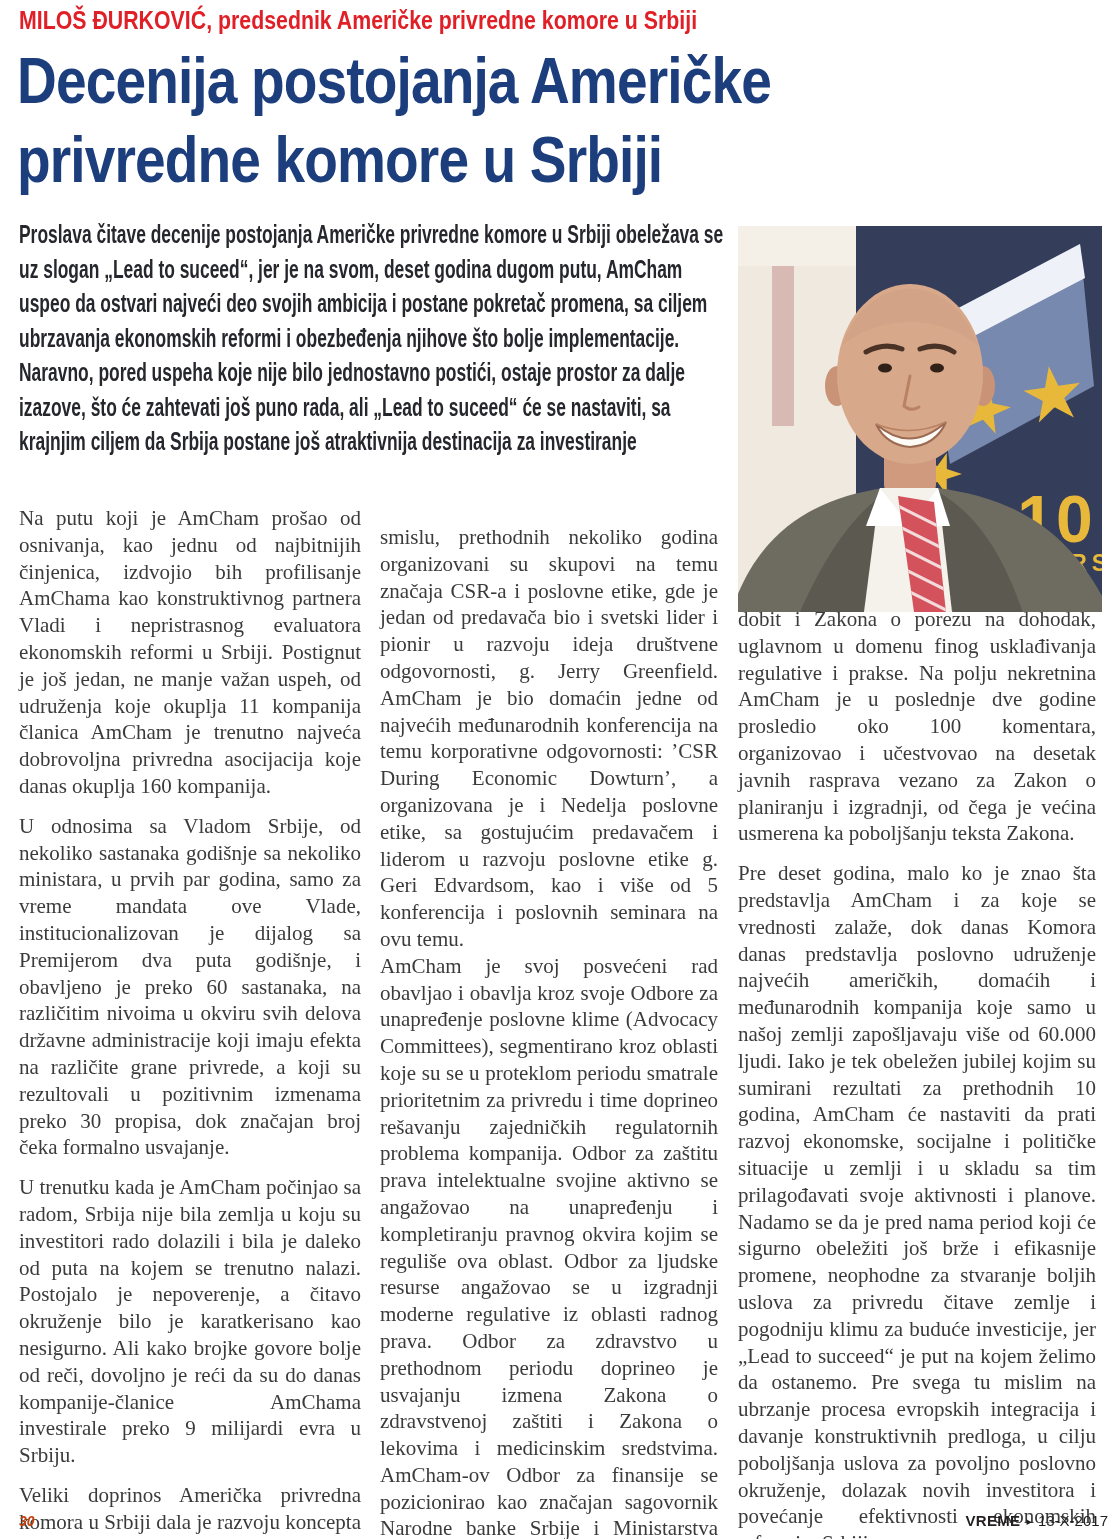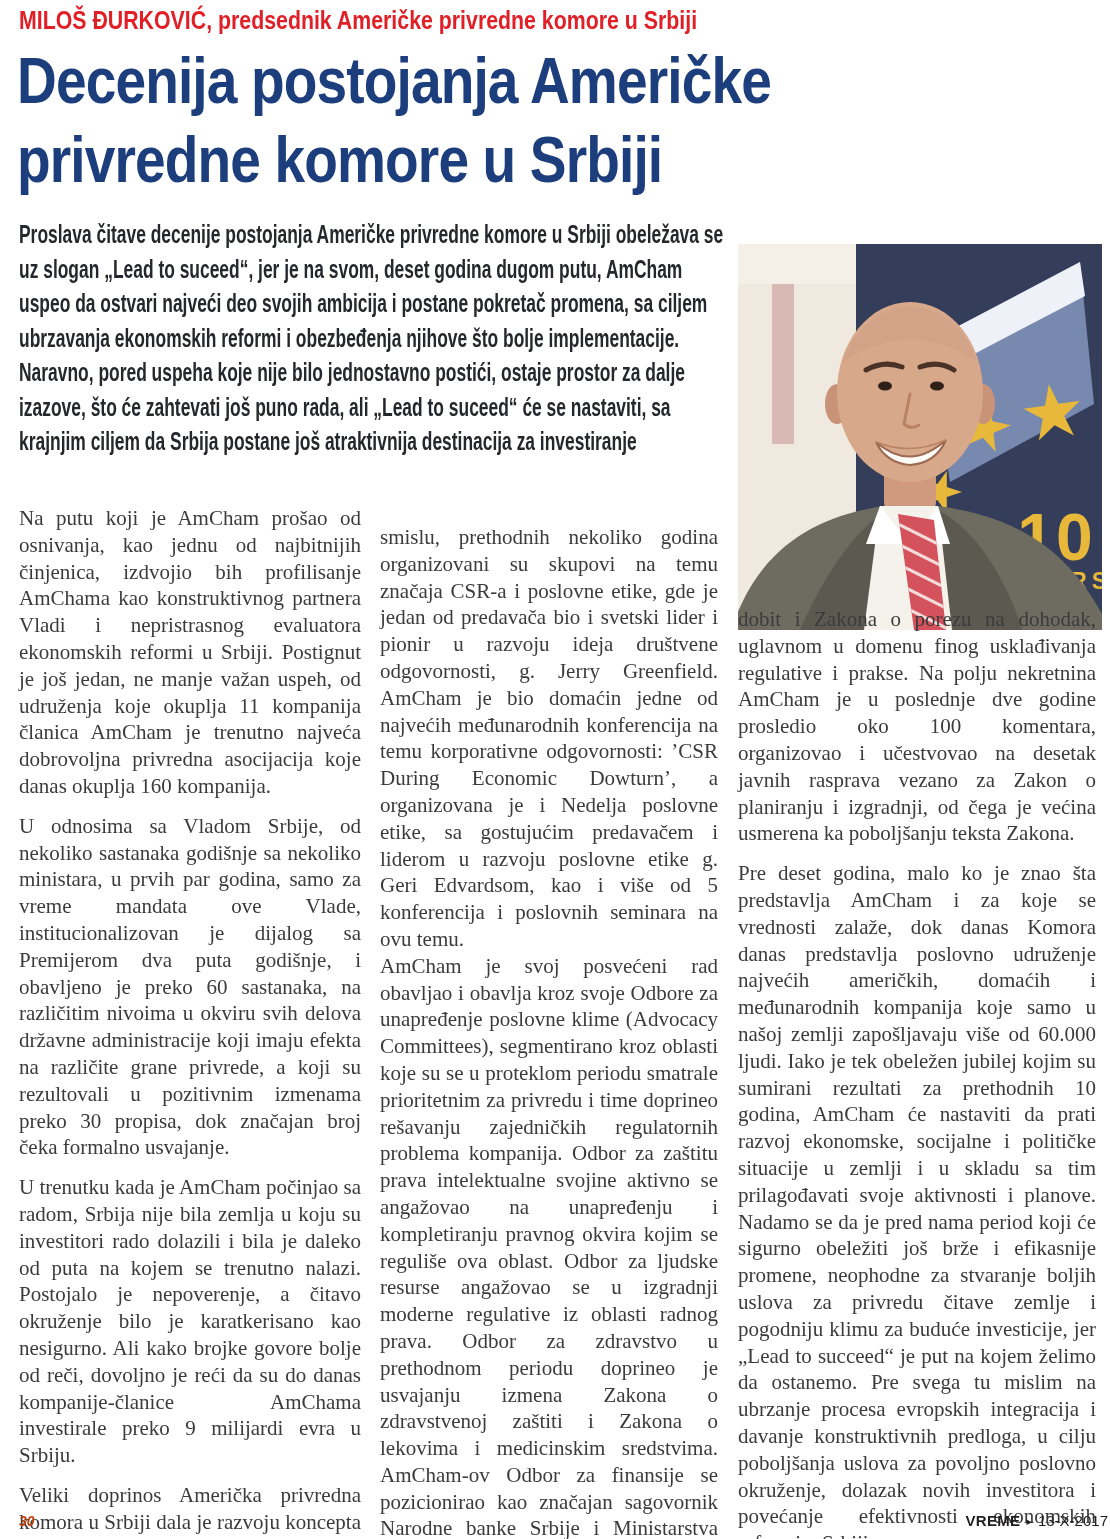--- a/index.html
+++ b/index.html
@@ -25,21 +25,21 @@
   
   .col{position:absolute;font-family:"Liberation Serif",serif;font-size:21px;
        line-height:26.8px;color:#3b3b3b;text-align:justify;}
   .col p{margin:0 0 13px 0;}
   .col-1{left:19px;top:505px;width:342px;}
   .col-2{left:380px;top:505px;width:338px;margin-top:19px;}
   .col-2 p{margin:0;}
   .col-3{left:738px;top:606px;width:358px;}
 
   
-  .photo{position:absolute;left:738px;top:226px;width:364px;height:394px;overflow:hidden;margin-top:18px;}
+  .photo{position:absolute;left:738px;top:226px;width:364px;height:394px;overflow:hidden;}
   .photo svg{display:block;}
 
   
   .footer-page-number{position:absolute;left:19px;top:1513px;font-size:14px;
                       font-weight:bold;color:#c2410c;font-style:italic;}
   .footer-right{position:absolute;right:2px;top:1512px;font-size:15px;color:#231f20;
                 display:flex;align-items:center;gap:6px;}
   .footer-right .mag{font-weight:bold;letter-spacing:.3px;}
   .footer-right .sep{font-size:11px;line-height:1;position:relative;top:1px;}
 </style>

